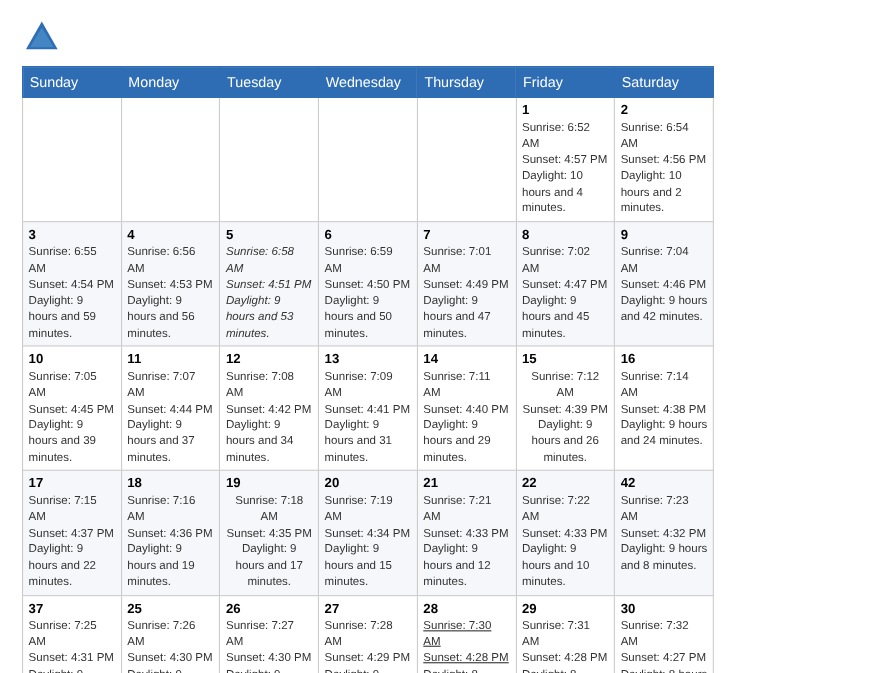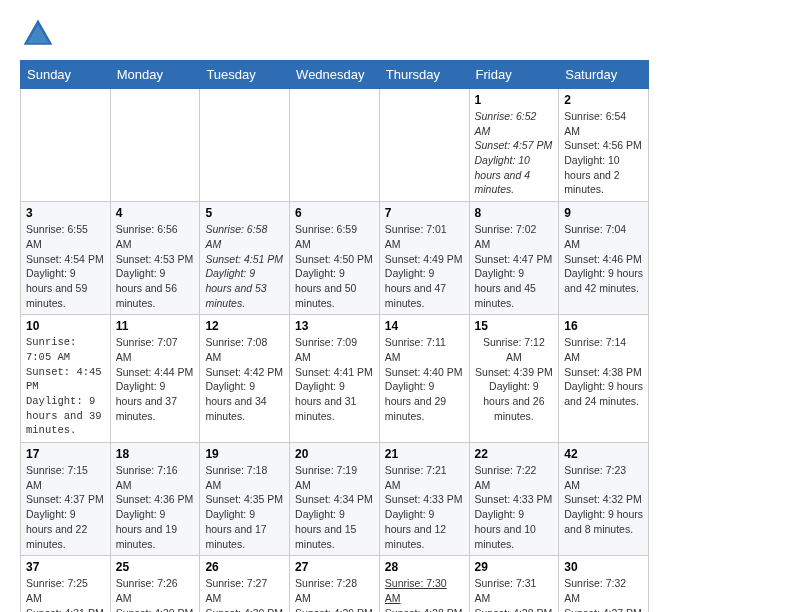--- a/index.html
+++ b/index.html
@@ -122,21 +122,21 @@
     </thead>
     <tbody id="calendar-body">
     <tr>
           <td class="empty"></td>
           <td class="empty"></td>
           <td class="empty"></td>
           <td class="empty"></td>
           <td class="empty"></td>
           <td>
             <span class="day-num">1</span>
-            <div class="day-info" style="white-space: pre-line; font-style: italic;">Sunrise: 6:52 AM
+            <div class="day-info" style="white-space: pre-line;">Sunrise: 6:52 AM
 Sunset: 4:57 PM
 Daylight: 10 hours and 4 minutes.</div>
           </td>
           <td>
             <span class="day-num">2</span>
             <div class="day-info" style="white-space: pre-line;">Sunrise: 6:54 AM
 Sunset: 4:56 PM
 Daylight: 10 hours and 2 minutes.</div>
           </td>
         </tr>
@@ -180,21 +180,21 @@
           <td>
             <span class="day-num">9</span>
             <div class="day-info" style="white-space: pre-line;">Sunrise: 7:04 AM
 Sunset: 4:46 PM
 Daylight: 9 hours and 42 minutes.</div>
           </td>
         </tr>
         <tr>
           <td>
             <span class="day-num">10</span>
-            <div class="day-info" style="white-space: pre-line; font-family: Liberation Mono, monospace;">Sunrise: 7:05 AM
+            <div class="day-info" style="white-space: pre-line;">Sunrise: 7:05 AM
 Sunset: 4:45 PM
 Daylight: 9 hours and 39 minutes.</div>
           </td>
           <td>
             <span class="day-num">11</span>
             <div class="day-info" style="white-space: pre-line;">Sunrise: 7:07 AM
 Sunset: 4:44 PM
 Daylight: 9 hours and 37 minutes.</div>
           </td>
           <td>
@@ -236,21 +236,21 @@
 Daylight: 9 hours and 22 minutes.</div>
           </td>
           <td>
             <span class="day-num">18</span>
             <div class="day-info" style="white-space: pre-line;">Sunrise: 7:16 AM
 Sunset: 4:36 PM
 Daylight: 9 hours and 19 minutes.</div>
           </td>
           <td>
             <span class="day-num">19</span>
-            <div class="day-info" style="white-space: pre-line;">Sunrise: 7:18 AM
+            <div class="day-info" style="white-space: pre-line; text-align: center;">Sunrise: 7:18 AM
 Sunset: 4:35 PM
 Daylight: 9 hours and 17 minutes.</div>
           </td>
           <td>
             <span class="day-num">20</span>
             <div class="day-info" style="white-space: pre-line;">Sunrise: 7:19 AM
 Sunset: 4:34 PM
 Daylight: 9 hours and 15 minutes.</div>
           </td>
           <td>

